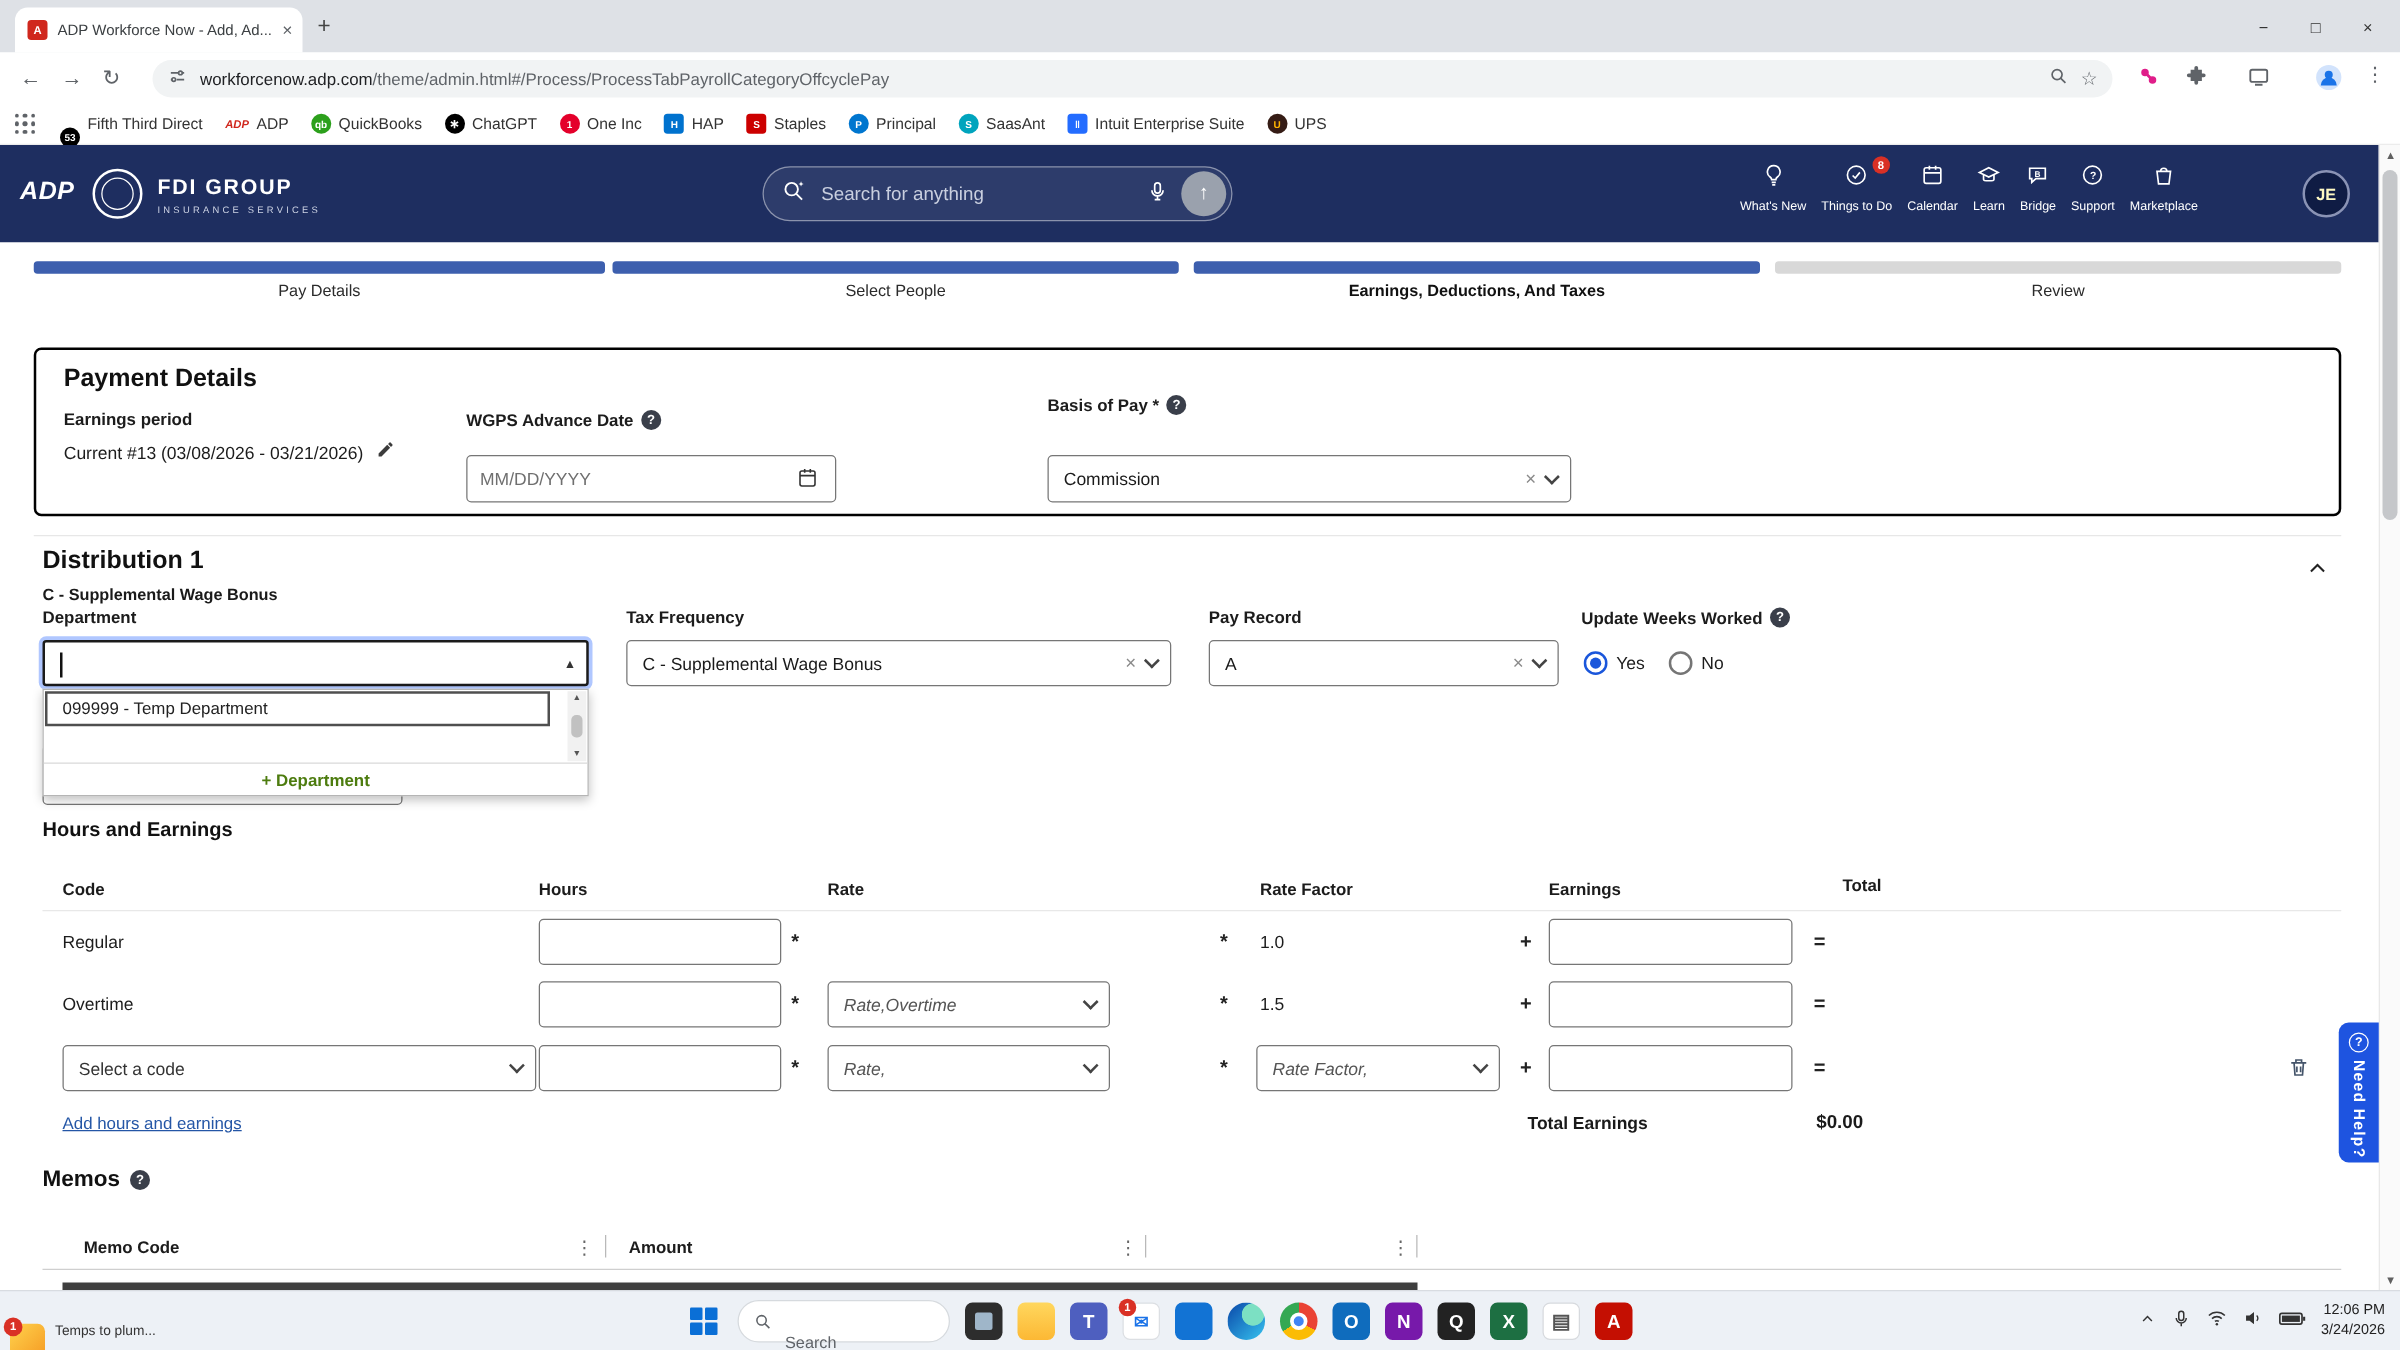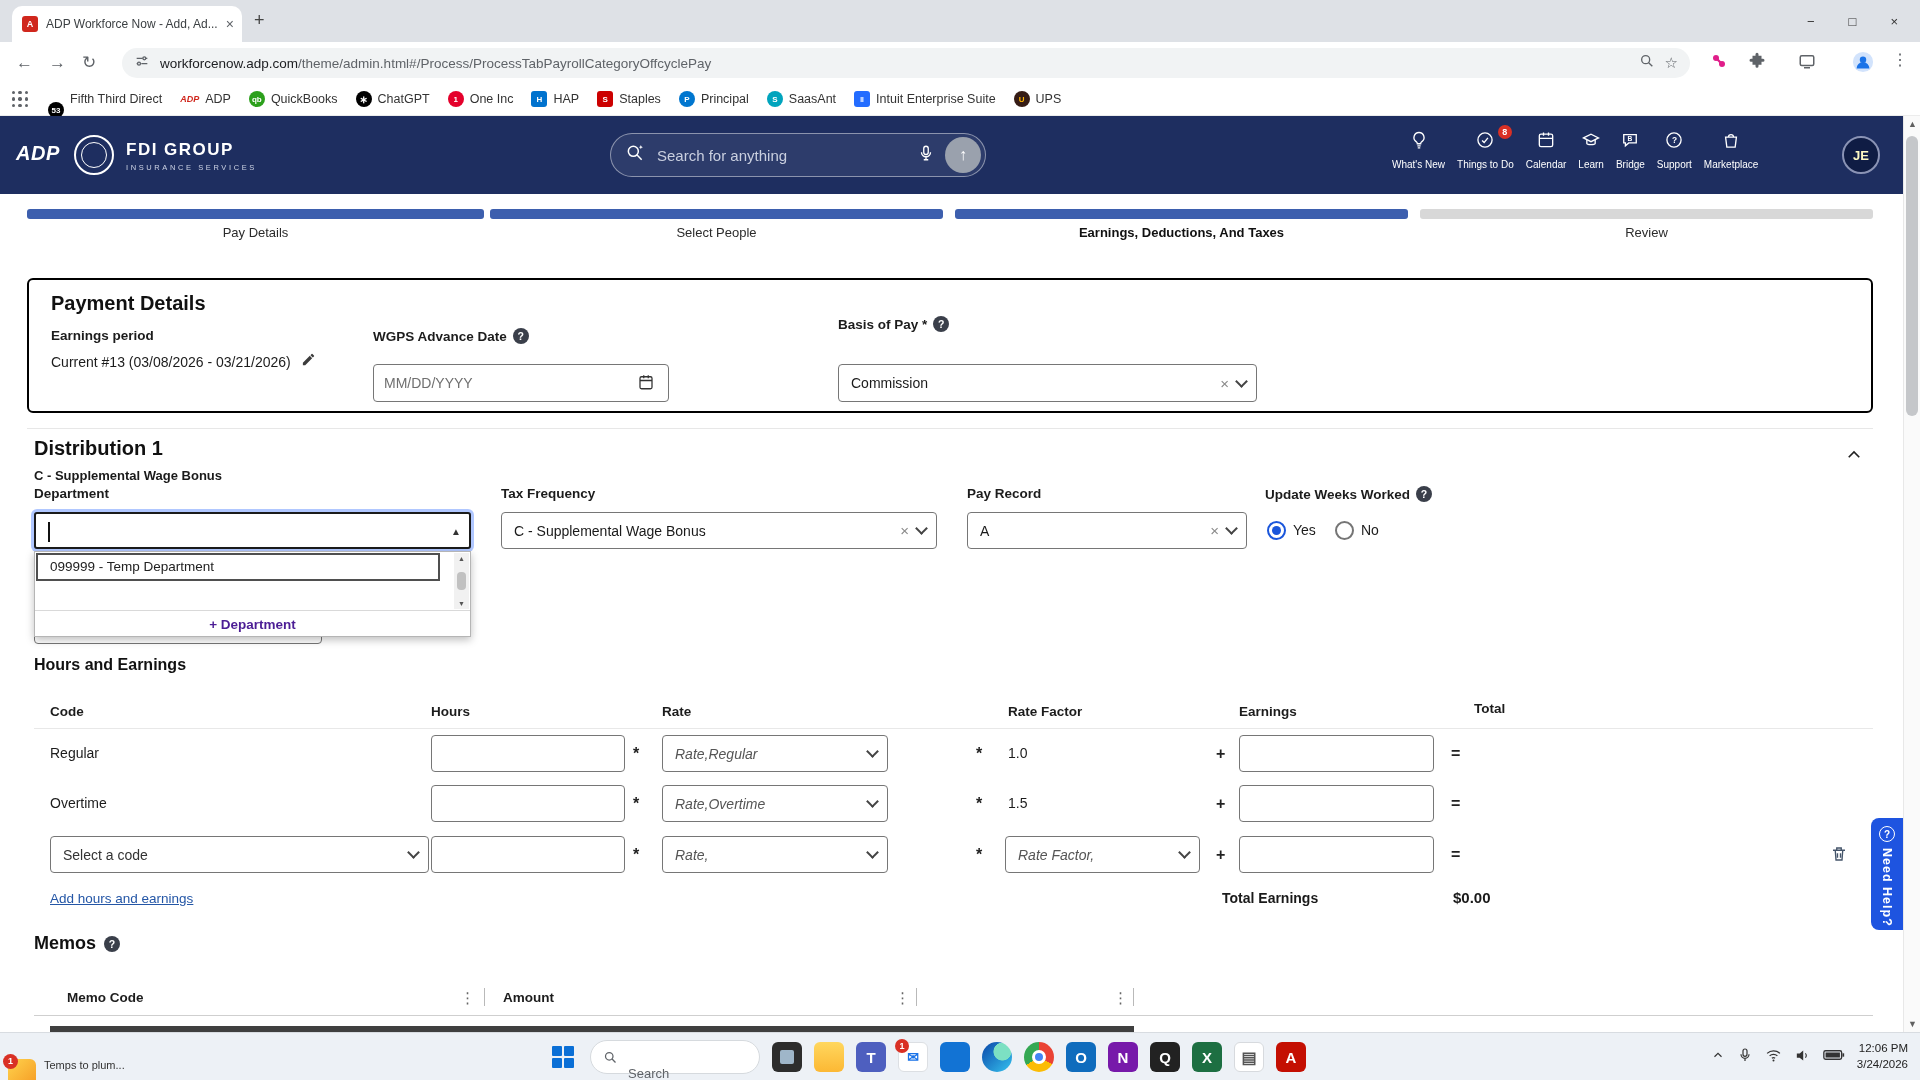--- a/index.html
+++ b/index.html
@@ -81,21 +81,21 @@
   .link{color:#2456a6;text-decoration:underline;font-size:13.5px;cursor:pointer;}
   .combo{position:absolute;left:34px;top:318px;width:437px;height:37px;border:2px solid #1b1b1b;border-radius:3px;background:#fff;box-shadow:0 0 0 3px rgba(80,130,255,.45);}
   .combo .caret{position:absolute;left:12px;top:8px;width:1.5px;height:20px;background:#111;}
   .combo .tog{position:absolute;right:8px;top:12px;font-size:10px;color:#333;}
   .ddpanel{position:absolute;left:34px;top:357px;width:437px;height:86px;background:#fff;border:1px solid #b5b5b5;box-shadow:0 3px 8px rgba(0,0,0,.25);z-index:5;}
   .ddopt{position:absolute;left:1px;width:404px;height:28px;line-height:28px;padding-left:12px;font-size:13.5px;color:#222;cursor:pointer;}
   .ddopt.focus{border:2px solid #4f4f4f;line-height:24px;}
   .ddopt.hover{background:#ebebeb;}
   .ddsb{position:absolute;right:1px;top:1px;width:15px;height:56px;background:#f1f1f1;display:flex;flex-direction:column;align-items:center;justify-content:space-between;padding:2px 0;font-size:8px;color:#555;}
   .ddsb .thumb{width:9px;height:18px;background:#c1c1c1;border-radius:4px;}
-  .ddfoot{position:absolute;left:0;top:58px;width:435px;height:27px;border-top:1px solid #d9d9d9;display:flex;align-items:center;justify-content:center;font-size:13.5px;font-weight:700;color:#4c1d95;cursor:pointer;}
+  .ddfoot{position:absolute;left:0;top:58px;width:435px;height:27px;border-top:1px solid #d9d9d9;display:flex;align-items:center;justify-content:center;font-size:13.5px;font-weight:700;color:#4d7c0f;cursor:pointer;}
   .h2{font-size:16px;font-weight:700;color:#111;}
   .colhdr{position:absolute;font-size:13.5px;font-weight:700;color:#1c1c1c;}
   .celltxt{position:absolute;font-size:14px;color:#1c1c1c;}
   .memohdr{position:absolute;left:34px;top:786px;width:1839px;height:36px;border-bottom:1px solid #cfcfcf;}
   .kebab{position:absolute;top:9px;font-size:15px;color:#666;cursor:pointer;}
   .vline{position:absolute;top:8px;width:1px;height:18px;background:#b9b9b9;}
   .darkstrip{position:absolute;left:50px;top:832px;width:1084px;height:6px;background:#3f3f3f;}
 
   
   .needhelp{position:absolute;left:1871px;top:818px;width:32px;height:112px;background:#1e54e0;border-radius:8px 0 0 8px;display:flex;flex-direction:column;align-items:center;padding-top:8px;gap:6px;z-index:6;}
@@ -436,24 +436,20 @@
     <div class="colhdr" style="left:431px;top:510px;">Hours</div>
     <div class="colhdr" style="left:662px;top:510px;">Rate</div>
     <div class="colhdr" style="left:1008px;top:510px;">Rate Factor</div>
     <div class="colhdr" style="left:1239px;top:510px;">Earnings</div>
     <div class="colhdr" style="left:1474px;top:507px;">Total</div>
     <div class="abs" style="left:34px;top:534px;width:1839px;height:1px;background:#e8e8e8;"></div>
 
     <span class="celltxt" style="left:50px;top:551px;">Regular</span>
     <input class="ipt" style="left: 431px; top: 541px; width: 194px; height: 37px;">
     <span class="op" style="left:633px;top:551px;">*</span>
-    <div class="sel" style="left:662px;top:541px;width:226px;height:37px;">
-      <span class="val ph">Rate,Regular</span>
-      <span class="cv"></span>
-    </div>
     <span class="op" style="left:976px;top:551px;">*</span>
     <span class="celltxt" style="left:1008px;top:551px;">1.0</span>
     <span class="op" style="left:1216px;top:551px;">+</span>
     <input class="ipt" style="left: 1239px; top: 541px; width: 195px; height: 37px;">
     <span class="op" style="left:1451px;top:551px;">=</span>
 
     <span class="celltxt" style="left:50px;top:601px;">Overtime</span>
     <input class="ipt" style="left: 431px; top: 591px; width: 194px; height: 37px;">
     <span class="op" style="left:633px;top:601px;">*</span>
     <div class="sel" style="left:662px;top:591px;width:226px;height:37px;">

